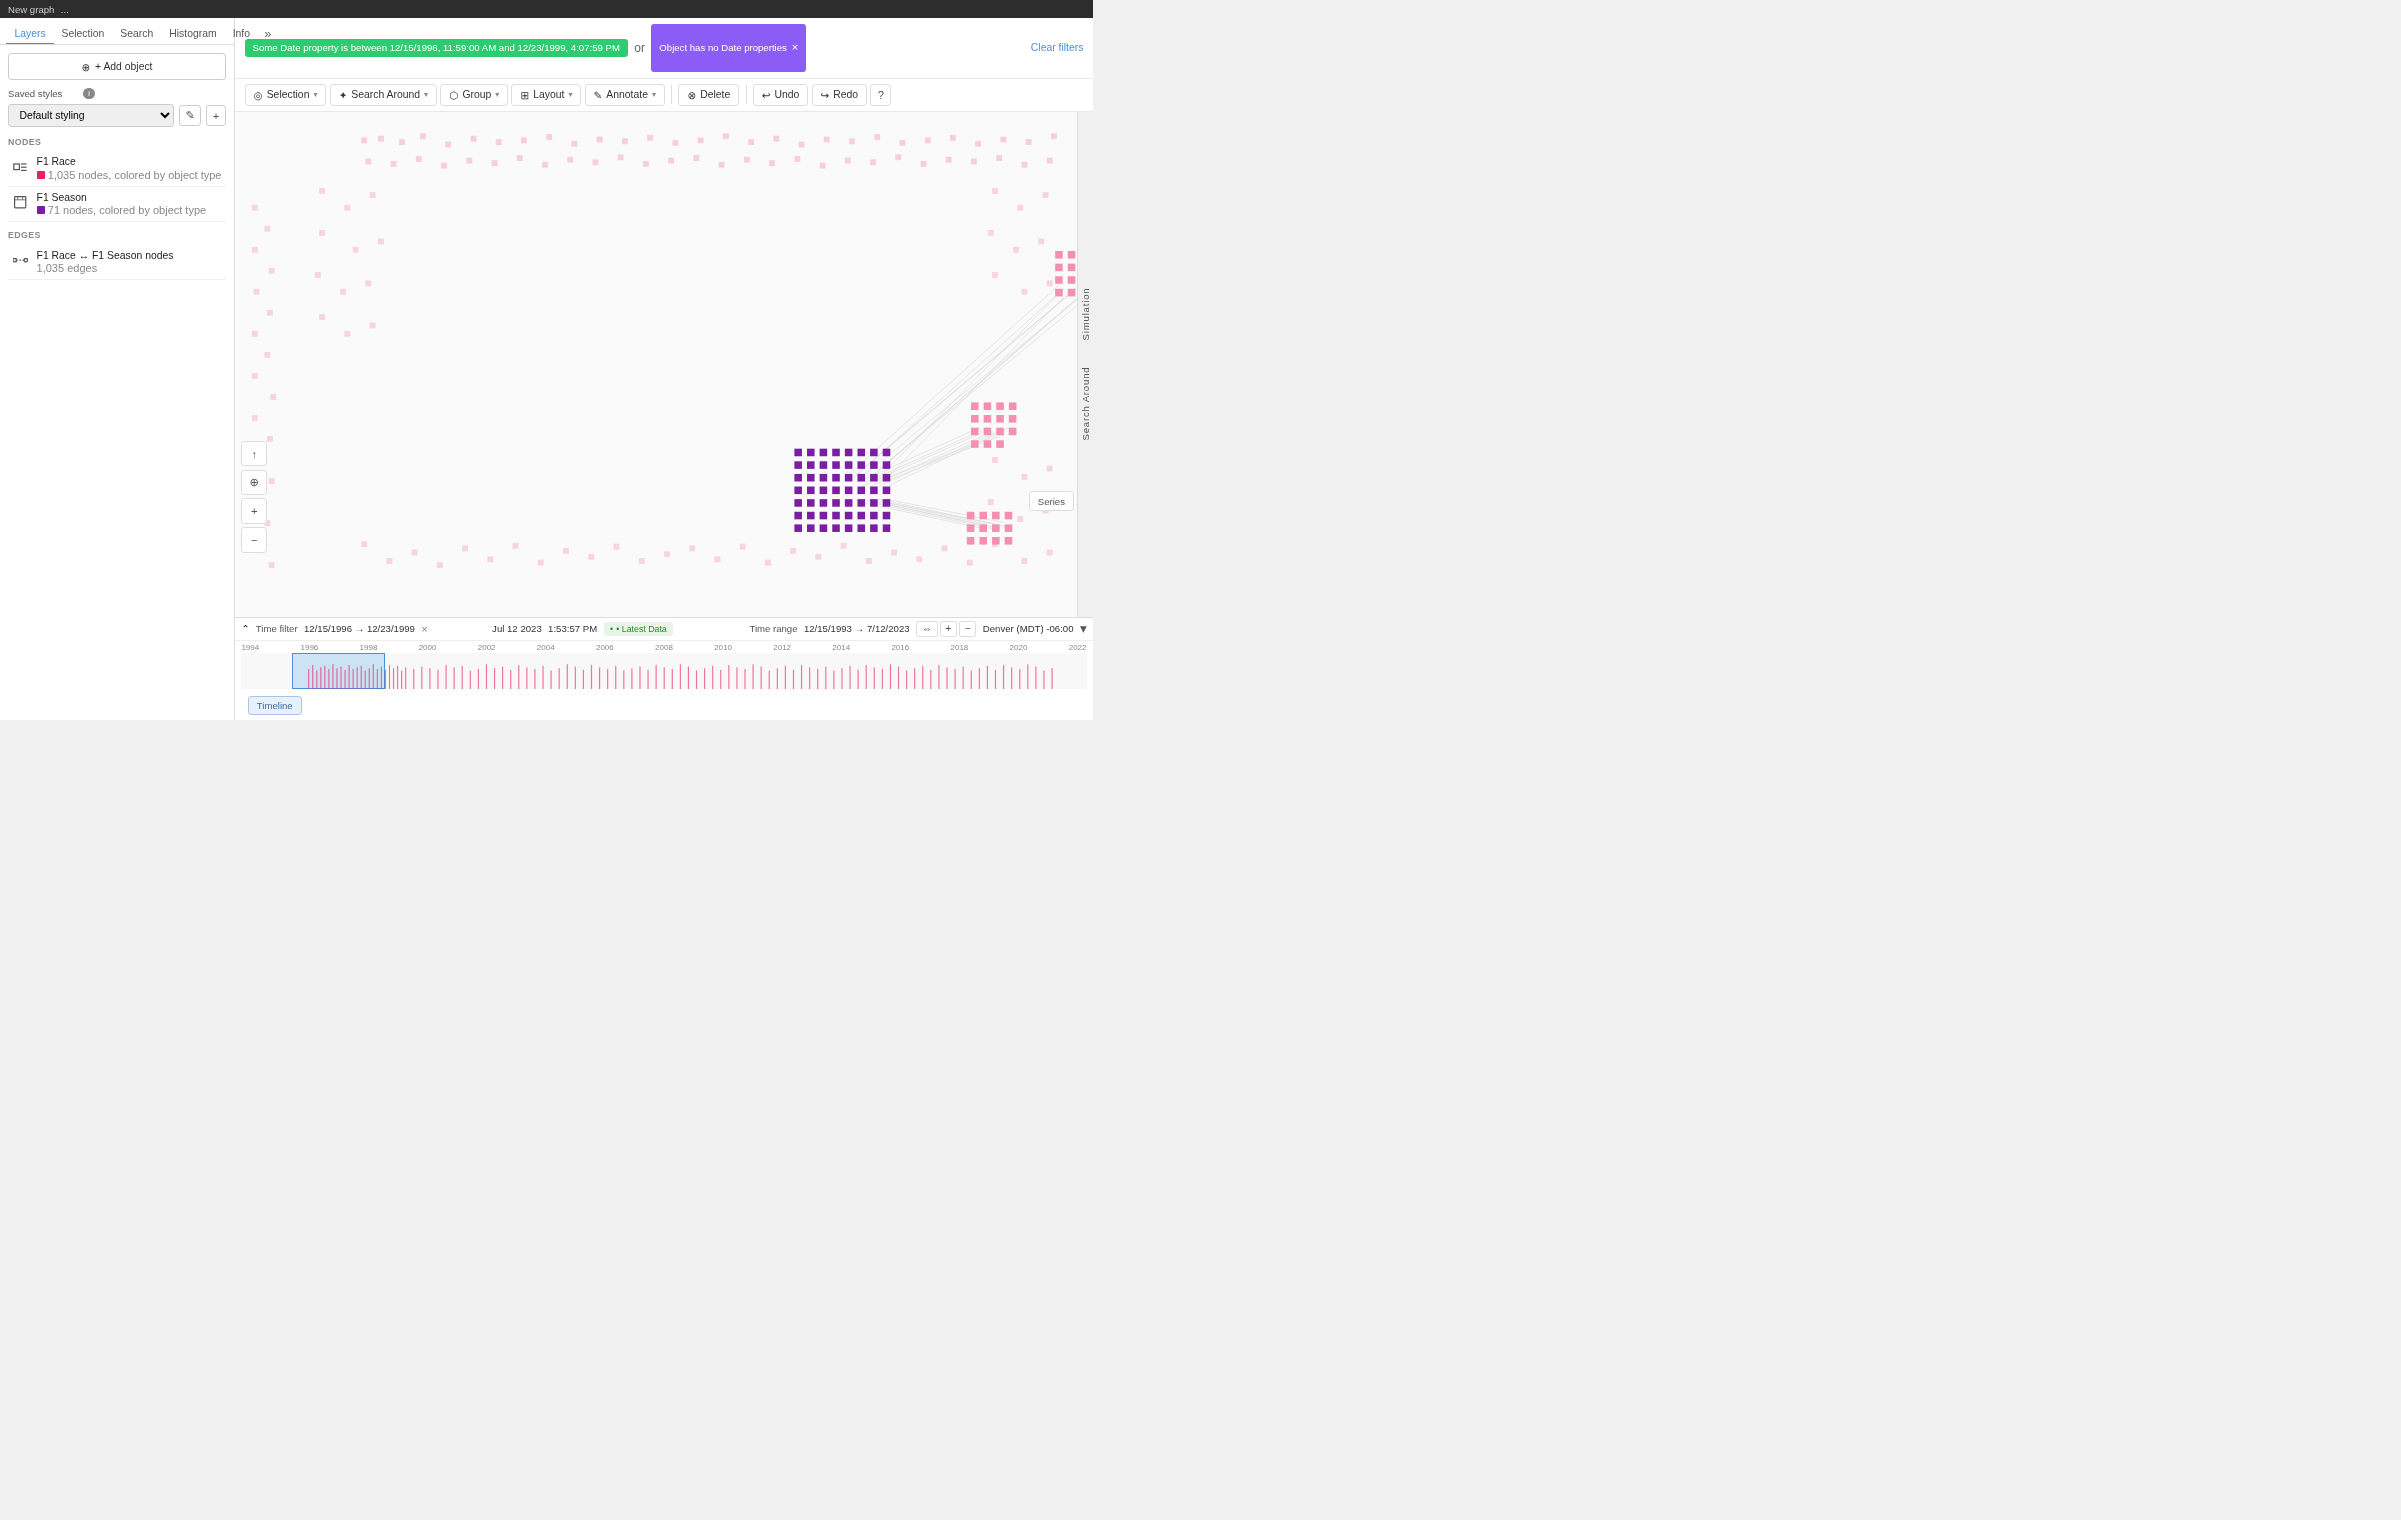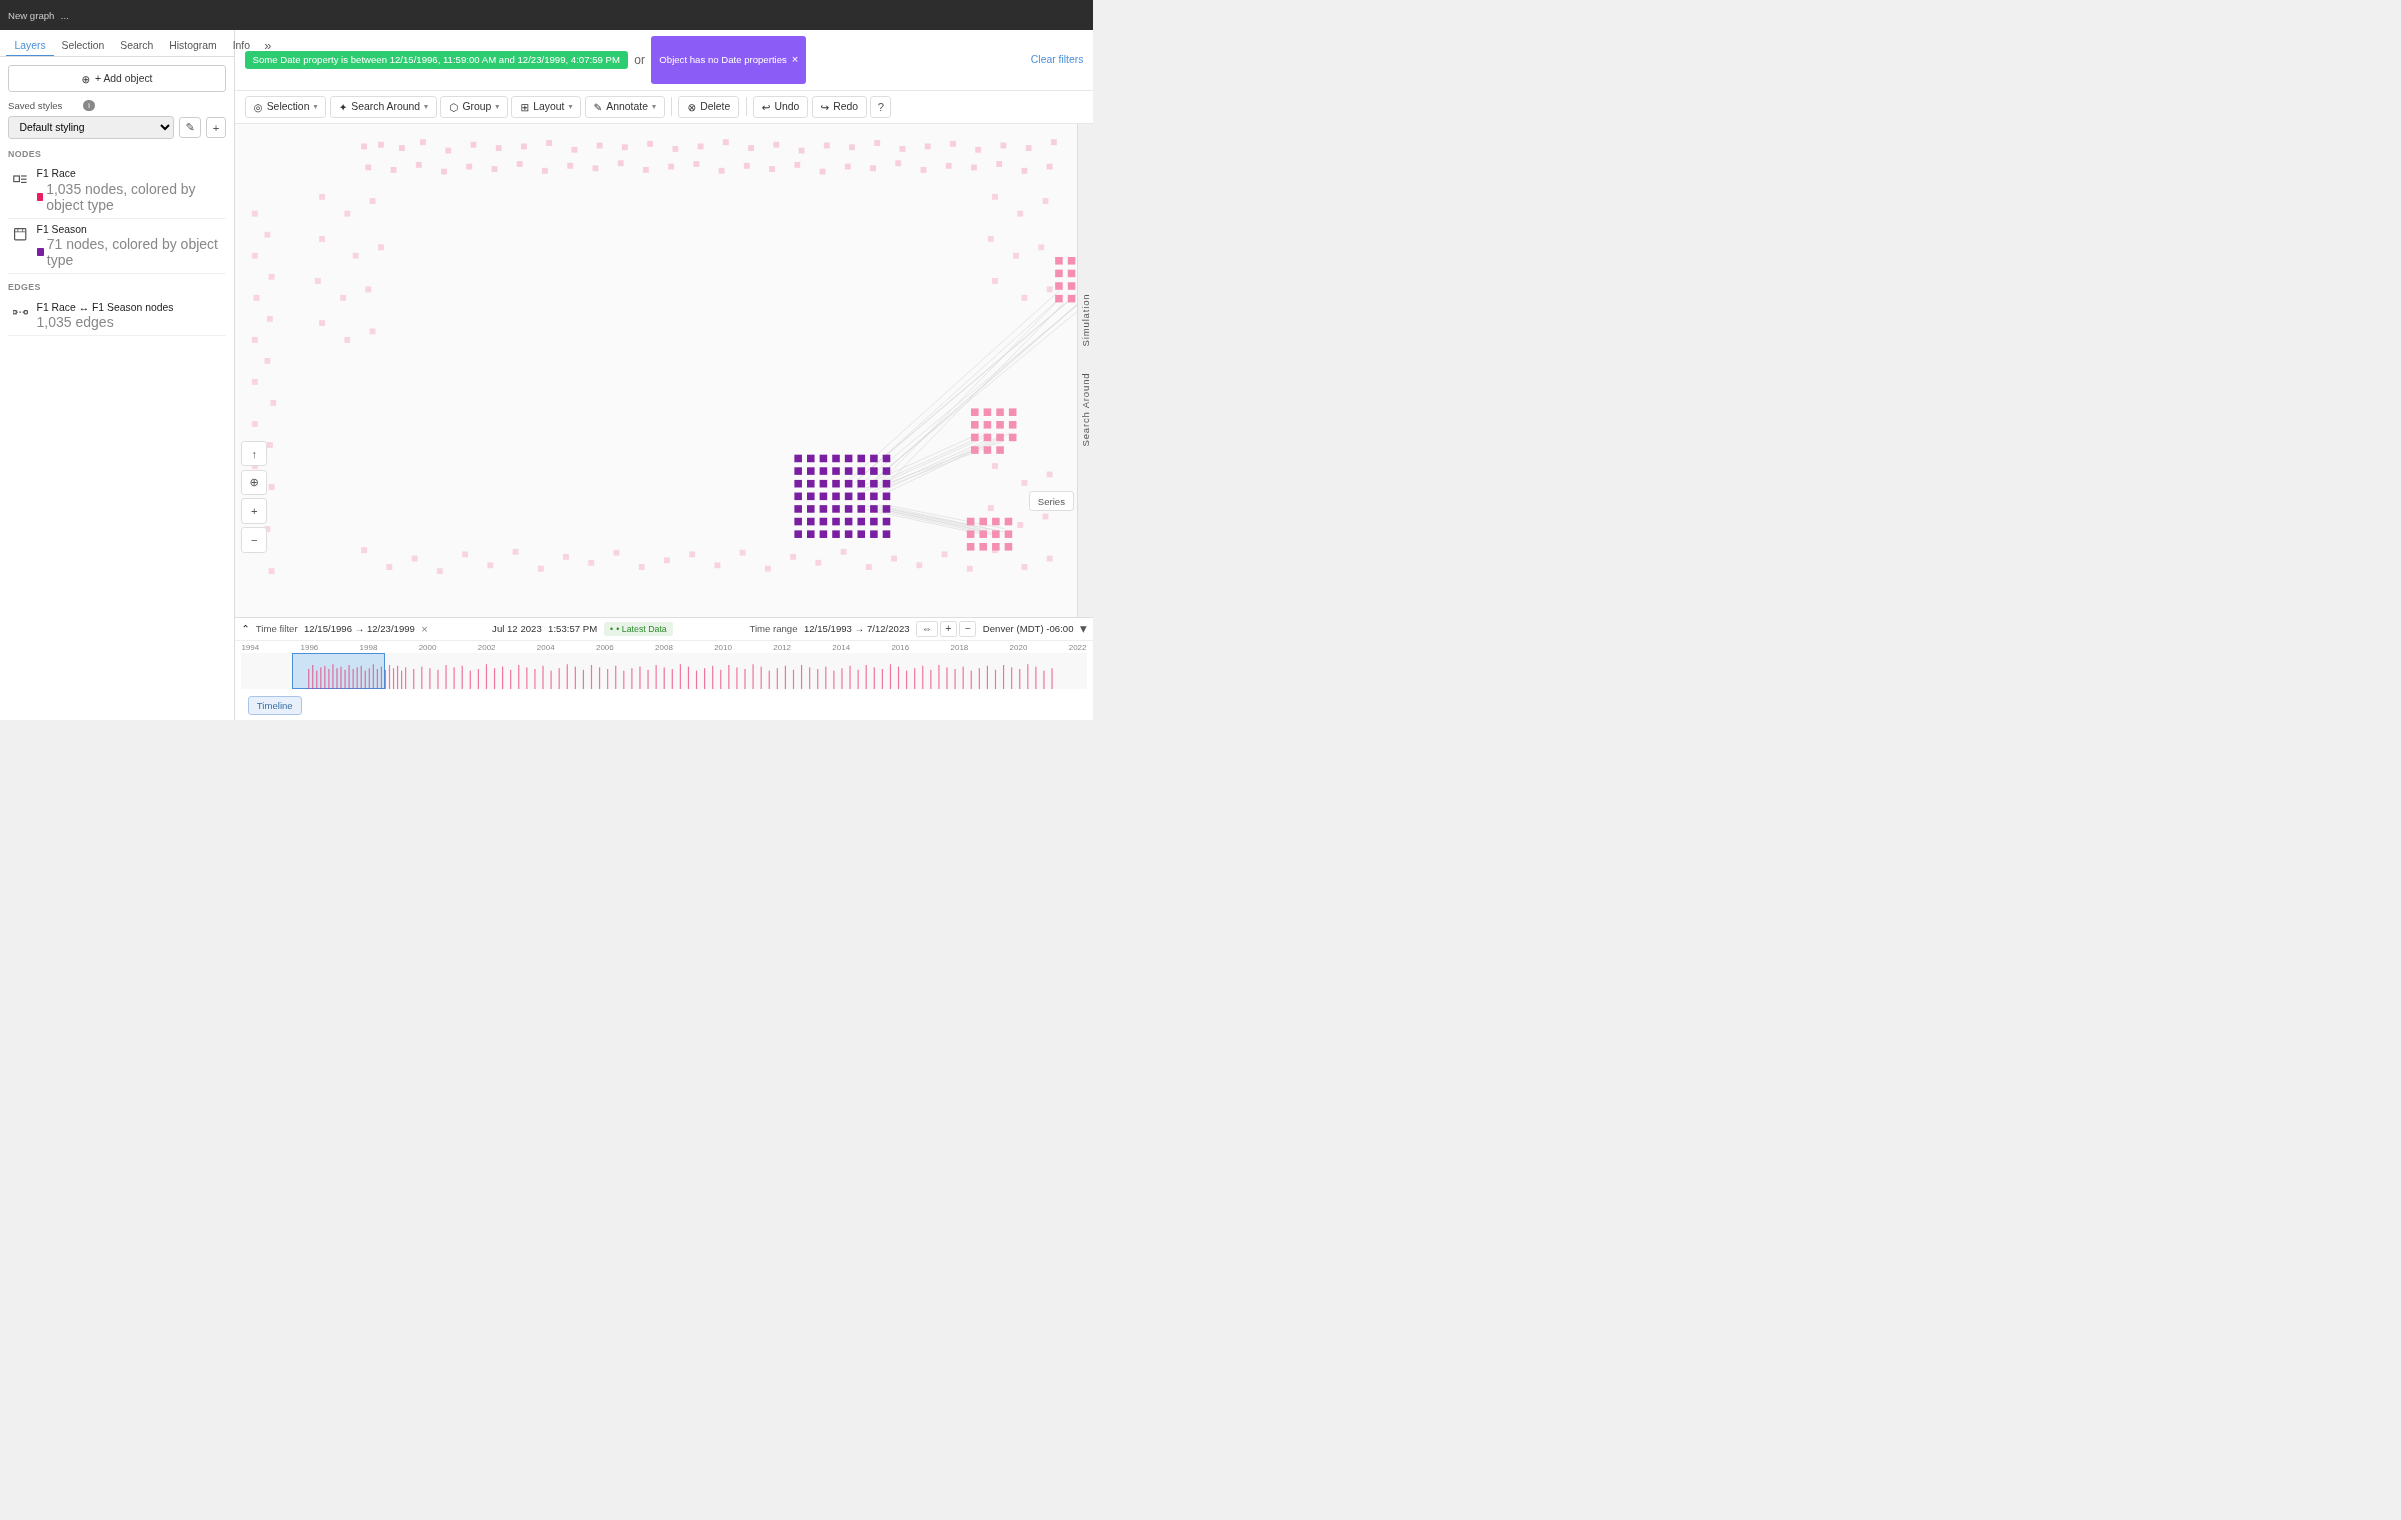--- a/index.html
+++ b/index.html
@@ -1,20 +1,20 @@
 <!DOCTYPE html>
 <html style="font-size:12.8px"><head>
   <meta charset="utf-8">
   <style>
     * { box-sizing: border-box; margin: 0; padding: 0; }
     body { font-family: -apple-system, BlinkMacSystemFont, 'Segoe UI', sans-serif; font-size: 10.4px; background: #f0f0f0; overflow: hidden; width: 1093px; height: 720px; }
 
     
     .app { display: flex; flex-direction: column; width: 1093px; height: 720px; }
-    .title-bar { background: #2d2d2d; color: #ccc; padding: 3.2px 8px; font-size: 9.6px; display: flex; align-items: center; gap: 6.4px; height: 30px; }
+    .title-bar { background: #2d2d2d; color: #ccc; padding: 3.2px 8px; font-size: 9.6px; display: flex; align-items: center; gap: 6.4px; height: 18px; }
     .main-area { display: flex; flex: 1; overflow: hidden; }
 
     
     .sidebar { width: 235px; background: #fff; border-right: 0.8px solid #ddd; display: flex; flex-direction: column; z-index: 10; }
     .sidebar-tabs { display: flex; border-bottom: 0.8px solid #ddd; padding: 0 6.4px; padding-top: 4.8px; }
     .sidebar-tab { padding: 4.8px 8px; font-size: 10.4px; cursor: pointer; border-bottom: 1.6px solid transparent; color: #555; }
     .sidebar-tab.active { border-bottom: 1.6px solid #4a90d9; color: #4a90d9; font-weight: 500; }
     .sidebar-collapse { margin-left: auto; background: none; border: none; cursor: pointer; color: #666; font-size: 12.8px; padding: 3.2px 6.4px; }
     
     .sidebar-content { padding: 8px; flex: 1; overflow-y: auto; }
@@ -26,21 +26,21 @@
     .style-select { flex: 1; padding: 4px 6.4px; border: 0.8px solid #ccc; border-radius: 3.2px; font-size: 10.4px; }
     .icon-btn { background: none; border: 0.8px solid #ccc; border-radius: 3.2px; padding: 3.2px 5.6px; cursor: pointer; color: #555; font-size: 11.2px; }
 
     .section-label { font-size: 8.8px; font-weight: 700; color: #888; letter-spacing: 0.4px; margin-bottom: 4.8px; margin-top: 3.2px; }
     
     .layer-item { display: flex; align-items: flex-start; gap: 6.4px; padding: 4.8px 3.2px; border-bottom: 0.8px solid #f0f0f0; }
     .layer-icon { width: 19px; height: 19px; display: flex; align-items: center; justify-content: center; flex-shrink: 0; margin-top: 1.6px; }
     .layer-icon svg { width: 14.4px; height: 14.4px; }
     .layer-info { flex: 1; }
     .layer-name { font-size: 10.4px; font-weight: 500; color: #222; }
-    .layer-meta { font-size: 14px; color: #888; display: flex; align-items: center; gap: 3.2px; margin-top: 1.6px; }
+    .layer-meta { font-size: 11px; color: #888; display: flex; align-items: center; gap: 3.2px; margin-top: 1.6px; }
     .color-dot { width: 8px; height: 8px; border-radius: 0.8px; display: inline-block; }
 
     
     .graph-area { flex: 1; display: flex; flex-direction: column; position: relative; background: #fff; }
     
     
     .filter-bar { display: flex; align-items: center; gap: 6.4px; padding: 6.4px 9.6px; background: #fff; border-bottom: 0.8px solid #e8e8e8; }
     .filter-badge-green { background: #2ecc71; color: #fff; padding: 3.2px 8px; border-radius: 3.2px; font-size: 9.6px; }
     .filter-badge-purple { background: #8b5cf6; color: #fff; padding: 18px 8px; border-radius: 3.2px; font-size: 9.6px; display: flex; align-items: center; gap: 4.8px; }
     .filter-badge-purple .close-btn { cursor: pointer; background: none; border: none; color: #fff; font-size: 11.2px; padding: 0; line-height: 1; }

